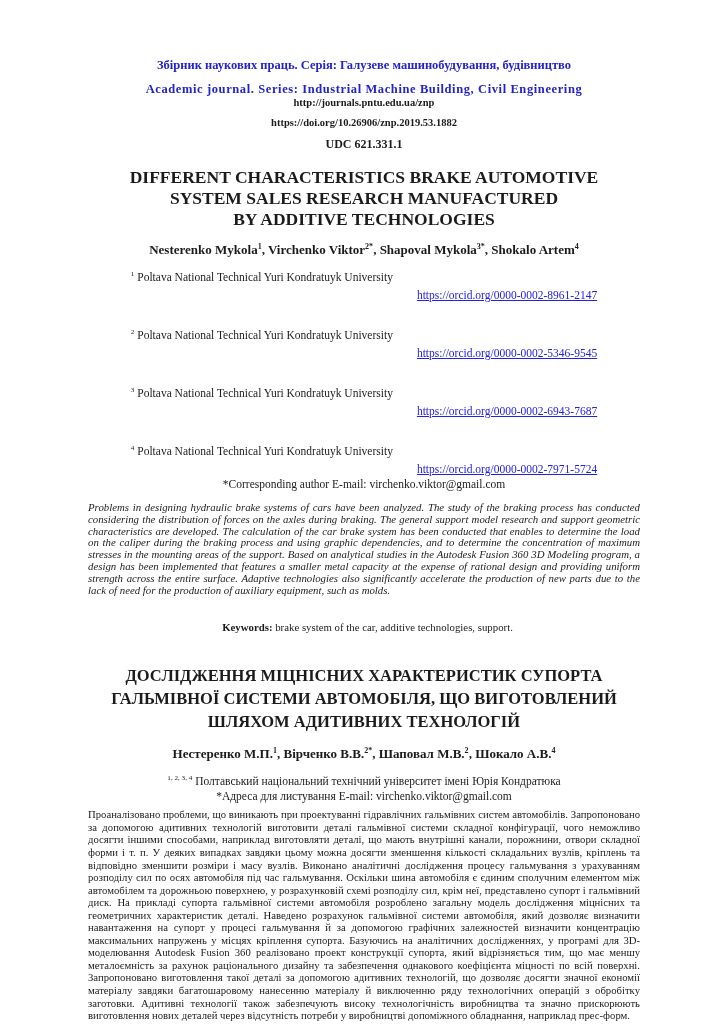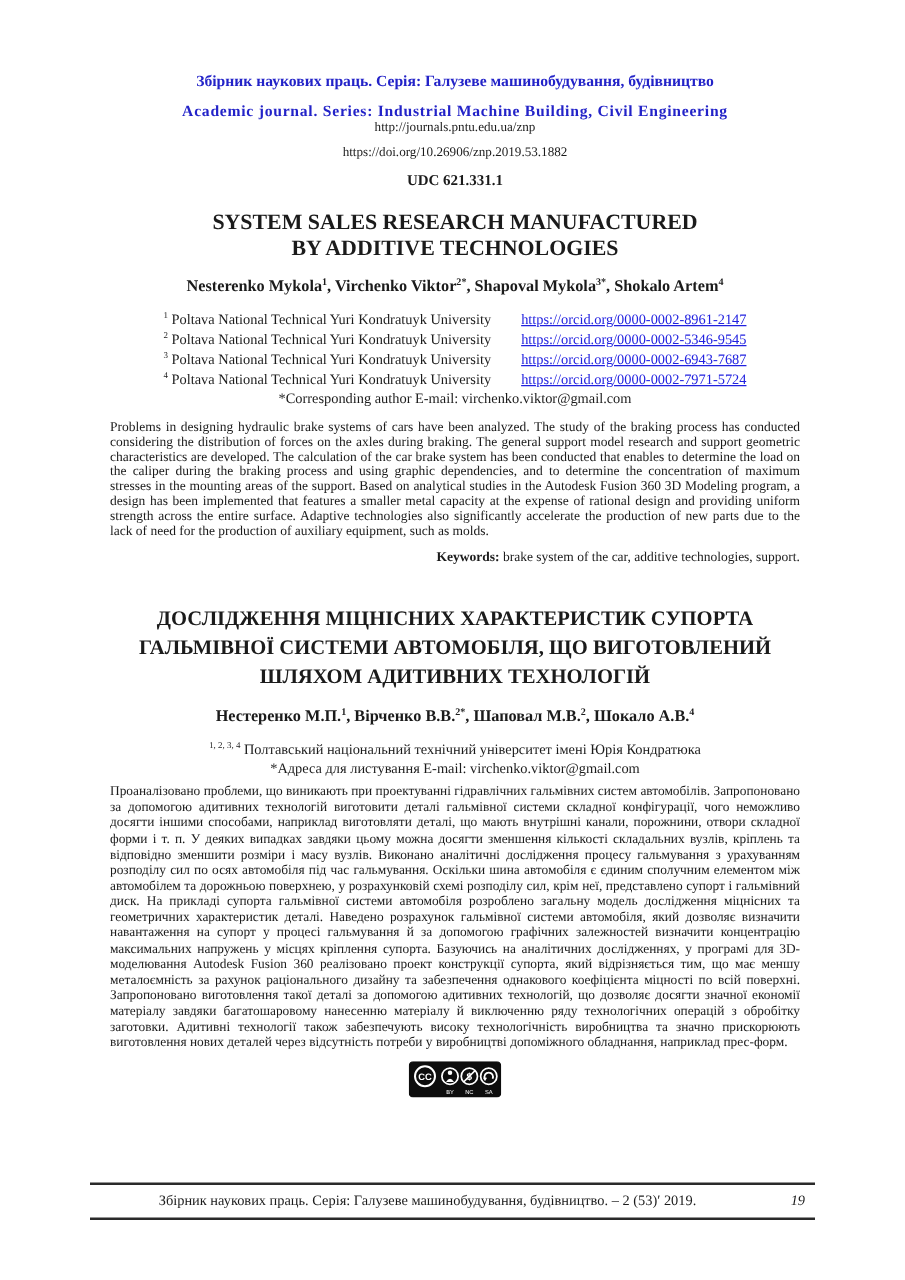--- a/index.html
+++ b/index.html
@@ -14,31 +14,31 @@
     box-sizing:border-box;
     padding:58px 80px 48px 88px;
     overflow:hidden;
   }
   .content{width:552px;}
   .blue{color:#2323c8;}
   a, .link{color:#2121e0;text-decoration:underline;cursor:pointer;}
   .center{text-align:center;}
   .journal-line-uk{font-size:12.5px;font-weight:bold;margin-bottom:9px;}
   .journal-line-en{font-size:12.5px;font-weight:bold;letter-spacing:0.6px;}
-  .header-link{font-size:10.5px;font-weight:normal;margin-bottom:9px;display:block;}
+  .header-link{font-size:10.5px;font-weight:bold;margin-bottom:9px;display:block;}
   .udc{font-size:12px;font-weight:bold;margin-top:9px;margin-bottom:15px;text-align:center;}
   .title-en{font-size:17.5px;font-weight:bold;line-height:21px;margin-bottom:12px;}
   .authors-line{font-size:13px;font-weight:bold;margin-bottom:11px;}
   sup{font-size:62%;line-height:0;}
-  .affil-grid{display:grid;grid-template-columns:auto auto;column-gap:24px;row-gap:0;justify-content:center;font-size:11.5px;line-height:16px;}
+  .affil-grid{display:grid;grid-template-columns:auto auto;column-gap:24px;row-gap:0;justify-content:center;font-size:11.5px;line-height:16px;gap:24px;}
   .affil-text{text-align:left;}
-  .affil-link{text-align:left;}
+  .affil-link{text-align:left;margin-top:18px;}
   .corresponding{font-size:11.5px;margin-top:1px;margin-bottom:12px;}
-  .abstract{font-size:10.8px;line-height:11.8px;text-align:justify;margin-bottom:9px;}
-  .keywords{font-size:10.8px;line-height:12px;text-align:right;padding-left:7px;margin-bottom:0;}
+  .abstract{font-size:10.8px;line-height:11.8px;text-align:justify;margin-bottom:25px;font-style:italic;}
+  .keywords{font-size:10.8px;line-height:12px;text-align:center;padding-left:7px;margin-bottom:0;}
   .kw-label{font-weight:bold;}
   .title-uk{font-size:16.5px;font-weight:bold;line-height:23px;margin-top:31px;margin-bottom:13px;}
   .affil-uk{font-size:11.5px;line-height:16px;}
   .abstract-uk{font-size:10.7px;line-height:12.55px;text-align:justify;margin-top:6px;margin-bottom:8px;}
   .cc-wrap{display:flex;justify-content:center;margin-top:5px;}
   .footer{
     margin-top:auto;
     width:580px;margin-left:-16px;
     border-top:2px solid #2a2a2a;border-bottom:2px solid #2a2a2a;
     padding:7px 0 7px 0;
@@ -57,20 +57,21 @@
     <div class="center">
       <div class="journal-line-uk blue">Збірник наукових праць. Серія: Галузеве машинобудування, будівництво</div>
       <div class="journal-line-en blue">Academic journal. Series: Industrial Machine Building, Civil Engineering</div>
       <span class="header-link">http://journals.pntu.edu.ua/znp</span>
       <span class="header-link">https://doi.org/10.26906/znp.2019.53.1882</span>
     </div>
 
     <div class="udc">UDC 621.331.1</div>
 
     <div class="title-en center">
+      <div>DIFFERENT CHARACTERISTICS BRAKE AUTOMOTIVE</div>
       <div>SYSTEM SALES RESEARCH MANUFACTURED</div>
       <div>BY ADDITIVE TECHNOLOGIES</div>
     </div>
 
     <div class="authors-line center">
       <span><span>Nesterenko Mykola</span><sup>1</sup></span><span><span>, Virchenko Viktor</span><sup>2*</sup></span><span><span>, Shapoval Mykola</span><sup>3*</sup></span><span><span>, Shokalo Artem</span><sup>4</sup></span>
     </div>
 
     <div class="affil-grid">
       <div class="affil-text"><sup>1</sup><span> Poltava National Technical Yuri Kondratuyk University</span></div>

